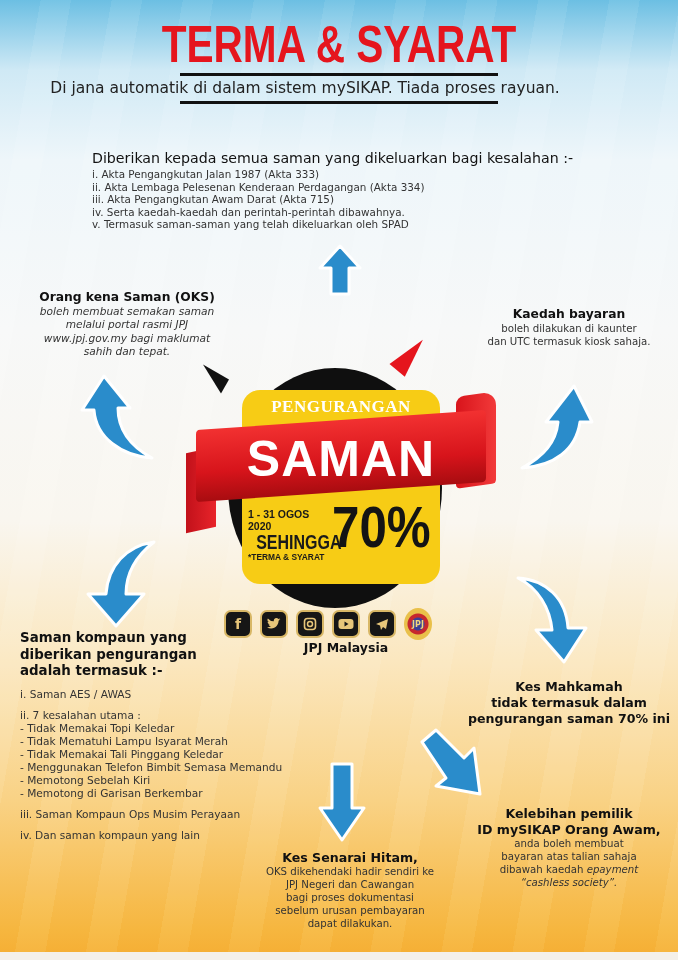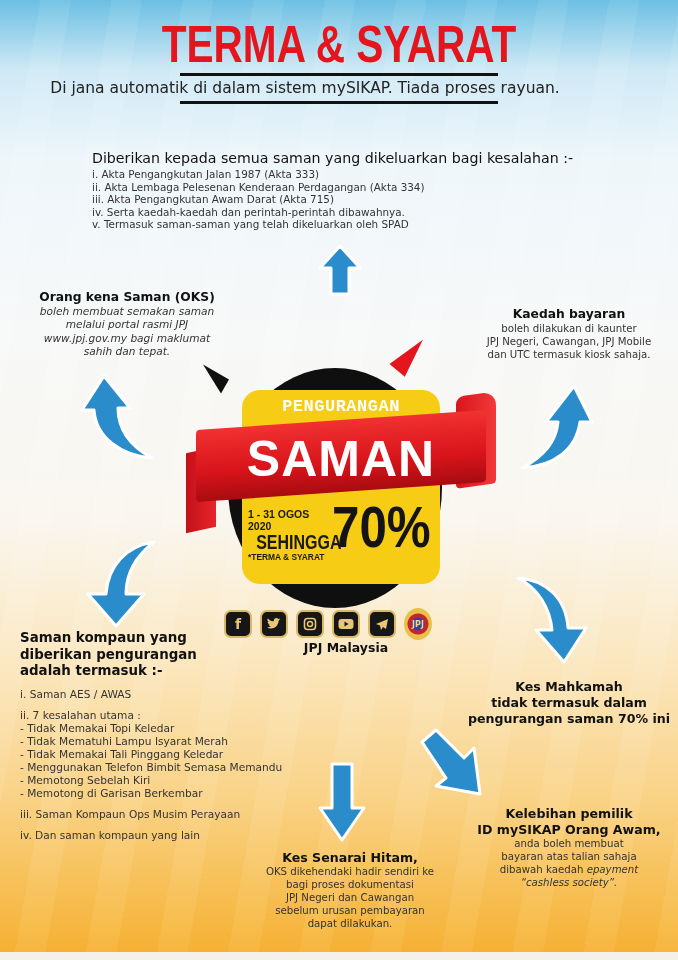--- a/index.html
+++ b/index.html
@@ -84,21 +84,21 @@
   .badge .circle {
     position: absolute; left: 42px; top: -2px; width: 214px; height: 240px; border-radius: 50%;
     background: #0f0f0f;
   }
   .badge .yellow {
     position: absolute; left: 56px; top: 20px; width: 198px; height: 194px; border-radius: 18px;
     background: #f7cc15;
   }
   .badge .peng {
     position: absolute; left: 56px; width: 198px; top: 27px; text-align: center;
-    font-family: Liberation Mono, monospace; font-weight: 700; font-size: 17px; color: #fff;
+    font-family: Liberation Serif, serif; font-weight: 700; font-size: 17px; color: #fff;
     letter-spacing: 0.5px;
   }
   .badge .ribbon {
     position: absolute; left: 10px; top: 50px; width: 290px; height: 72px;
     background: linear-gradient(180deg, #f23131 0%, #d7141b 60%, #a80c10 100%);
     transform: skewY(-4deg);
     border-radius: 4px;
   }
   .badge .ribbon-left {
     position: absolute; left: 0px; top: 80px; width: 30px; height: 80px;
@@ -192,21 +192,20 @@
   <div class="hdr">Orang kena Saman (OKS)</div>
   <div class="body">boleh membuat semakan saman</div>
   <div class="body">melalui portal rasmi JPJ</div>
   <div class="body">www.jpj.gov.my bagi maklumat</div>
   <div class="body">sahih dan tepat.</div>
 </div>
 
 <div class="kaedah block-center">
   <div class="hdr">Kaedah bayaran</div>
   <div class="body">boleh dilakukan di kaunter</div>
-  <div class="body">JPJ Negeri, Cawangan, JPJ Mobile</div>
   <div class="body">dan UTC termasuk kiosk sahaja.</div>
 </div>
 
 <svg class="arrow" style="left:78px;top:372px" width="80" height="90" viewBox="0 0 80 90">
   <path d="M26 4 L52 36 L40 36 C40 58 52 74 74 86 C44 84 18 66 16 38 L4 38 Z"></path>
 </svg>
 <svg class="arrow" style="left:516px;top:382px" width="80" height="90" viewBox="0 0 80 90">
   <path d="M58 4 L76 40 L64 40 C60 68 38 84 6 86 C28 74 40 60 42 40 L30 40 Z"></path>
 </svg>
 <svg class="arrow" style="left:80px;top:538px" width="80" height="90" viewBox="0 0 80 90">
@@ -300,19 +299,19 @@
   <div class="hdr">ID mySIKAP Orang Awam,</div>
   <div class="body">anda boleh membuat</div>
   <div class="body">bayaran atas talian sahaja</div>
   <div class="body"><span>dibawah kaedah </span><i>epayment</i></div>
   <div class="body"><i>“cashless society”.</i></div>
 </div>
 
 <div class="hitam block-center">
   <div class="hdr">Kes Senarai Hitam,</div>
   <div class="body">OKS dikehendaki hadir sendiri ke</div>
+  <div class="body">JPJ Negeri dan Cawangan</div>
   <div class="body">bagi proses dokumentasi</div>
-  <div class="body">JPJ Negeri dan Cawangan</div>
   <div class="body">sebelum urusan pembayaran</div>
   <div class="body">dapat dilakukan.</div>
 </div>
 
 <div class="bottom-strip"></div>
 
 </body></html>

